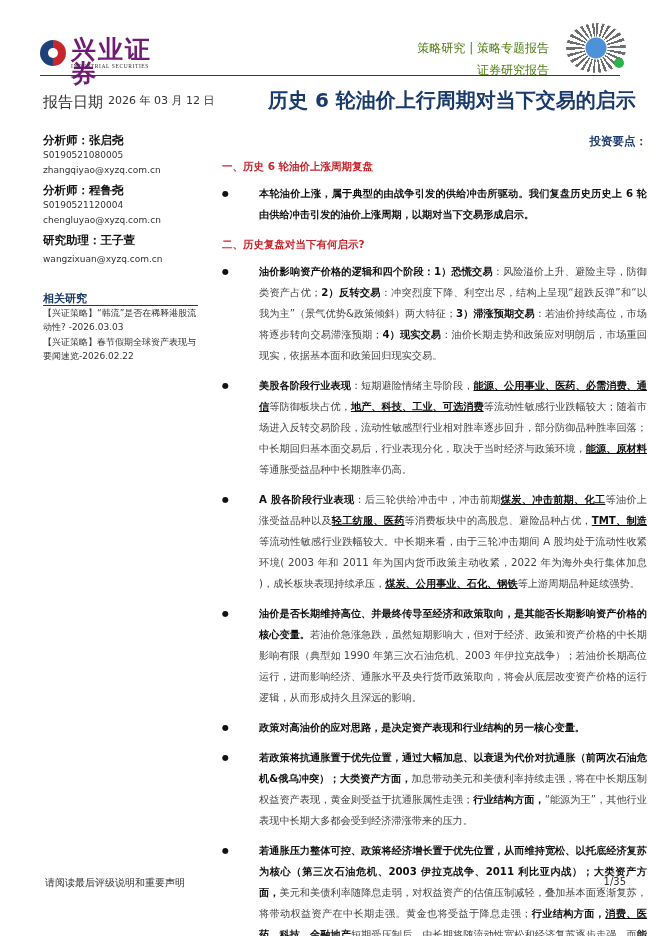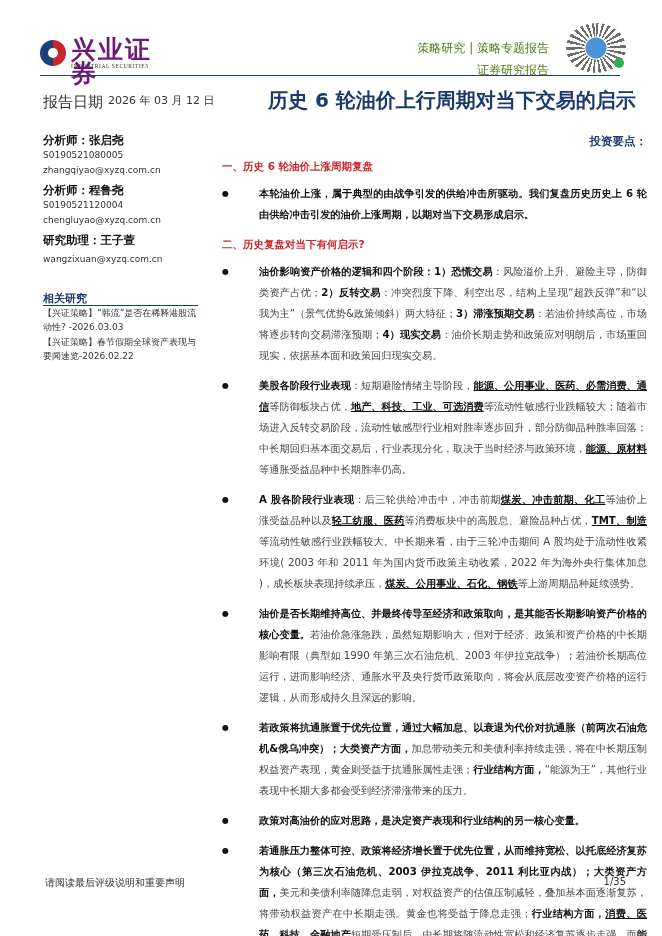--- a/index.html
+++ b/index.html
@@ -102,25 +102,25 @@
   </div>
 
   <div class="bullet">
     <b>A 股各阶段行业表现</b><span>：后三轮供给冲击中，冲击前期</span><u class="k">煤炭、冲击前期、化工</u><span>等油价上涨受益品种以及</span><u class="k">轻工纺服、医药</u><span>等消费板块中的高股息、避险品种占优，</span><u class="k">TMT、制造</u><span>等流动性敏感行业跌幅较大。中长期来看，由于三轮冲击期间 A 股均处于流动性收紧环境( 2003 年和 2011 年为国内货币政策主动收紧，2022 年为海外央行集体加息 )，成长板块表现持续承压，</span><u class="k">煤炭、公用事业、石化、钢铁</u><span>等上游周期品种延续强势。</span>
   </div>
 
   <div class="bullet">
     <b>油价是否长期维持高位、并最终传导至经济和政策取向，是其能否长期影响资产价格的核心变量。</b><span>若油价急涨急跌，虽然短期影响大，但对于经济、政策和资产价格的中长期影响有限（典型如 1990 年第三次石油危机、2003 年伊拉克战争）；若油价长期高位运行，进而影响经济、通胀水平及央行货币政策取向，将会从底层改变资产价格的运行逻辑，从而形成持久且深远的影响。</span>
   </div>
 
+  <div class="bullet b">政策对高油价的应对思路，是决定资产表现和行业结构的另一核心变量。</div>
+
   <div class="bullet">
     <b>若政策将抗通胀置于优先位置，通过大幅加息、以衰退为代价对抗通胀（前两次石油危机&amp;俄乌冲突）；大类资产方面，</b><span>加息带动美元和美债利率持续走强，将在中长期压制权益资产表现，黄金则受益于抗通胀属性走强；</span><b>行业结构方面，</b><span>“能源为王”，其他行业表现中长期大多都会受到经济滞涨带来的压力。</span>
   </div>
-
-  <div class="bullet b">政策对高油价的应对思路，是决定资产表现和行业结构的另一核心变量。</div>
 
   <div class="bullet">
     <b>若通胀压力整体可控、政策将经济增长置于优先位置，从而维持宽松、以托底经济复苏为核心（第三次石油危机、2003 伊拉克战争、2011 利比亚内战）；大类资产方面，</b><span>美元和美债利率随降息走弱，对权益资产的估值压制减轻，叠加基本面逐渐复苏，将带动权益资产在中长期走强。黄金也将受益于降息走强；</span><b>行业结构方面，</b><u class="k">消费、医药、科技、金融地产</u><span>短期受压制后，中长期将随流动性宽松和经济复苏逐步走强，而</span><u class="k">能源、原材料</u>
   </div>
 </div>
 
 <div class="abs footer-l">请阅读最后评级说明和重要声明</div>
 <div class="abs footer-r">1/35</div>
 
 </body></html>

